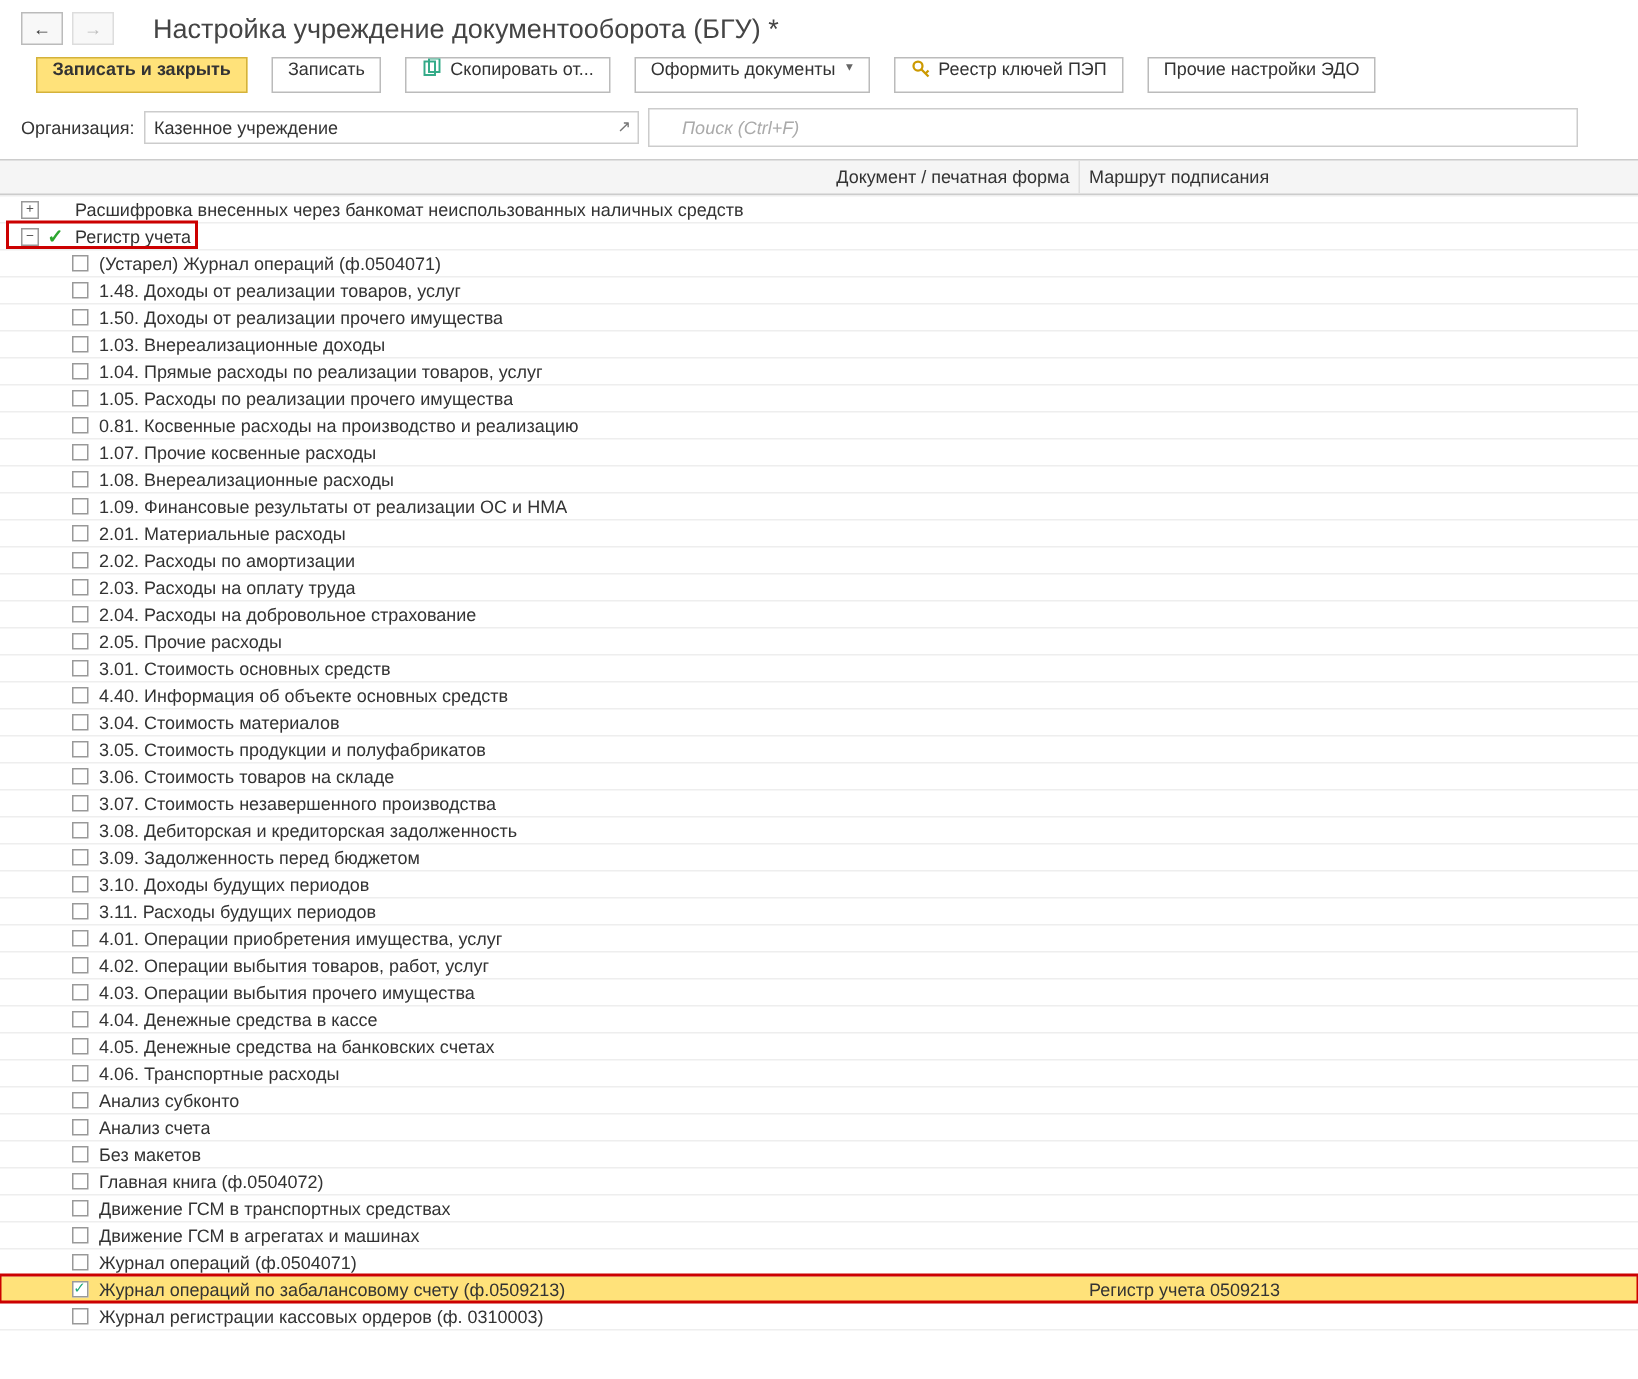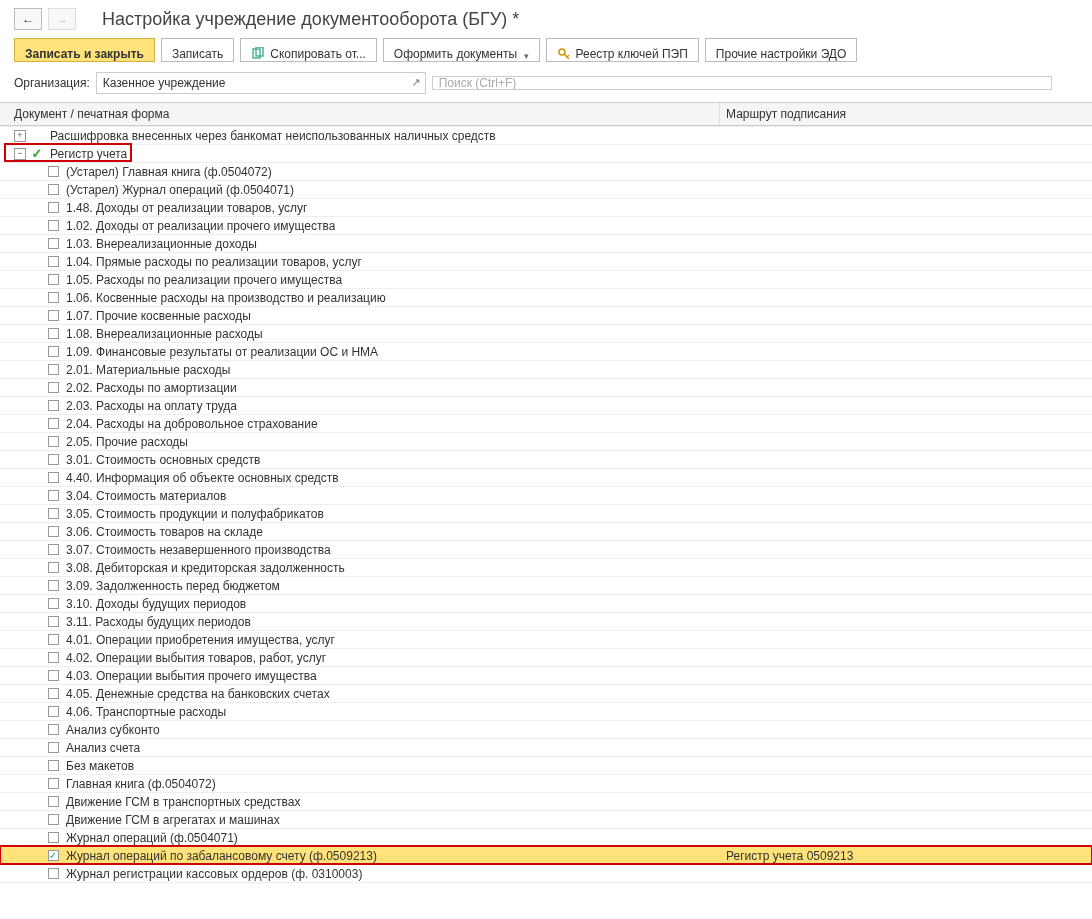--- a/index.html
+++ b/index.html
@@ -2,31 +2,31 @@
 <html><head>
 <meta charset="utf-8">
 <style>
   * { box-sizing: border-box; }
   html, body { margin:0; padding:0; font-family: Arial, sans-serif; font-size:12px; color:#333; background:#fff; width:1092px; }
   .top-bar { display:flex; align-items:center; padding:8px 14px 4px 14px; gap:6px; }
   .nav-btn { width:28px; height:22px; border:1px solid #bbb; background:#f8f8f8; display:flex; align-items:center; justify-content:center; cursor:pointer; }
   .nav-btn.disabled { color:#bbb; border-color:#ddd; cursor:default; }
   .page-title { font-size:18px; color:#444; margin-left:20px; }
   .toolbar { display:flex; align-items:center; gap:6px; padding:4px 14px 8px 14px; }
-  .btn { height:24px; border:1px solid #bbb; background:#fff; padding:0 10px; display:flex; align-items:flex-end; gap:5px; cursor:pointer; font-size:12px; color:#333; white-space:nowrap; }
+  .btn { height:24px; border:1px solid #bbb; background:#fff; padding:0 10px; display:flex; align-items:flex-start; gap:5px; cursor:pointer; font-size:12px; color:#333; white-space:nowrap;margin-left:10px; }
   .btn.primary { background:#ffe27a; border-color:#d4b23b; font-weight:bold; }
   .btn .caret-down { font-size:9px; color:#666; margin-left:2px; }
   .ico { width:14px; height:14px; display:inline-block; }
   .org-row { display:flex; align-items:center; padding:2px 14px 8px 14px; gap:6px; }
   .org-label { font-size:12px; color:#333; }
   .org-input { border:1px solid #ccc; height:22px; width:330px; padding:0 24px 0 6px; position:relative; display:flex; align-items:center; font-size:12px; background:#fff;text-align:right; }
   .org-input .float-icon { position:absolute; right:4px; top:3px; font-size:11px; color:#777; }
-  .search-input { border:1px solid #ccc; height:14px; flex:1; max-width:620px; padding:0 6px; display:flex; align-items:center; color:#aaa; overflow:hidden; }
+  .search-input { border:1px solid #ccc; height:26px; flex:1; max-width:620px; padding:0 22px; display:flex; align-items:center; color:#aaa; font-style:italic; overflow:hidden; }
   .header-row { display:flex; border-top:1px solid #ccc; border-bottom:1px solid #ccc; background:#f5f5f5; font-size:12px; }
-  .header-row .col1 { flex:0 0 720px; padding:4px 6px 4px 14px; border-right:1px solid #e0e0e0; }
+  .header-row .col1 { flex:0 0 720px; padding:4px 6px 4px 14px; border-right:1px solid #e0e0e0;text-align:right; }
   .header-row .col2 { flex:1; padding:4px 6px; }
   .tree-body { }
   .tree-row { display:flex; align-items:center; height:18px; border-top:1px solid #eee; font-size:12px; }
   .tree-row .col1 { flex:0 0 720px; display:flex; align-items:center; padding-left:14px; overflow:hidden; white-space:nowrap; }
   .tree-row .col2 { flex:1; padding-left:6px; }
   .tree-row.highlight { background:#ffe27a; }
   .tree-row.highlight-box { outline:2px solid #c00; outline-offset:-1px; position:relative; z-index:2; }
   .expander { width:12px; height:12px; border:1px solid #999; display:flex; align-items:center; justify-content:center; font-size:9px; line-height:1; margin-right:4px; cursor:pointer; background:#fff; color:#555; }
   .check-wrap { width:14px; height:14px; display:flex; align-items:center; justify-content:center; margin-right:6px; }
   .checkmark-green { color:#2da62f; font-weight:bold; font-size:13px; }
@@ -121,51 +121,41 @@
         <div class="col2"><span></span></div>
       </div>
       <div style="position: absolute; left: 4px; top: -1px; width: 128px; height: 19px; border: 2px solid rgb(204, 0, 0); pointer-events: none;"></div>
     </div>
     <div class="tree-row">
       <div class="col1">
         <span style="display: inline-block; width: 32px;"></span>
         <span class="check-wrap">
           <span class="checkbox-empty"></span>
         </span>
-        <span class="label-txt">(Устарел) Главная книга (ф.0504072)</span>
-      </div>
-      <div class="col2"><span></span></div>
-    </div>
-    <div class="tree-row">
-      <div class="col1">
-        <span style="display: inline-block; width: 32px;"></span>
-        <span class="check-wrap">
-          <span class="checkbox-empty"></span>
-        </span>
         <span class="label-txt">(Устарел) Журнал операций (ф.0504071)</span>
       </div>
       <div class="col2"><span></span></div>
     </div>
     <div class="tree-row">
       <div class="col1">
         <span style="display: inline-block; width: 32px;"></span>
         <span class="check-wrap">
           <span class="checkbox-empty"></span>
         </span>
         <span class="label-txt">1.48. Доходы от реализации товаров, услуг</span>
       </div>
       <div class="col2"><span></span></div>
     </div>
     <div class="tree-row">
       <div class="col1">
         <span style="display: inline-block; width: 32px;"></span>
         <span class="check-wrap">
           <span class="checkbox-empty"></span>
         </span>
-        <span class="label-txt">1.02. Доходы от реализации прочего имущества</span>
+        <span class="label-txt">1.50. Доходы от реализации прочего имущества</span>
       </div>
       <div class="col2"><span></span></div>
     </div>
     <div class="tree-row">
       <div class="col1">
         <span style="display: inline-block; width: 32px;"></span>
         <span class="check-wrap">
           <span class="checkbox-empty"></span>
         </span>
         <span class="label-txt">1.03. Внереализационные доходы</span>
@@ -191,21 +181,21 @@
         <span class="label-txt">1.05. Расходы по реализации прочего имущества</span>
       </div>
       <div class="col2"><span></span></div>
     </div>
     <div class="tree-row">
       <div class="col1">
         <span style="display: inline-block; width: 32px;"></span>
         <span class="check-wrap">
           <span class="checkbox-empty"></span>
         </span>
-        <span class="label-txt">1.06. Косвенные расходы на производство и реализацию</span>
+        <span class="label-txt">0.81. Косвенные расходы на производство и реализацию</span>
       </div>
       <div class="col2"><span></span></div>
     </div>
     <div class="tree-row">
       <div class="col1">
         <span style="display: inline-block; width: 32px;"></span>
         <span class="check-wrap">
           <span class="checkbox-empty"></span>
         </span>
         <span class="label-txt">1.07. Прочие косвенные расходы</span>
@@ -402,20 +392,30 @@
       </div>
       <div class="col2"><span></span></div>
     </div>
     <div class="tree-row">
       <div class="col1">
         <span style="display: inline-block; width: 32px;"></span>
         <span class="check-wrap">
           <span class="checkbox-empty"></span>
         </span>
         <span class="label-txt">4.03. Операции выбытия прочего имущества</span>
+      </div>
+      <div class="col2"><span></span></div>
+    </div>
+    <div class="tree-row">
+      <div class="col1">
+        <span style="display: inline-block; width: 32px;"></span>
+        <span class="check-wrap">
+          <span class="checkbox-empty"></span>
+        </span>
+        <span class="label-txt">4.04. Денежные средства в кассе</span>
       </div>
       <div class="col2"><span></span></div>
     </div>
     <div class="tree-row">
       <div class="col1">
         <span style="display: inline-block; width: 32px;"></span>
         <span class="check-wrap">
           <span class="checkbox-empty"></span>
         </span>
         <span class="label-txt">4.05. Денежные средства на банковских счетах</span>

